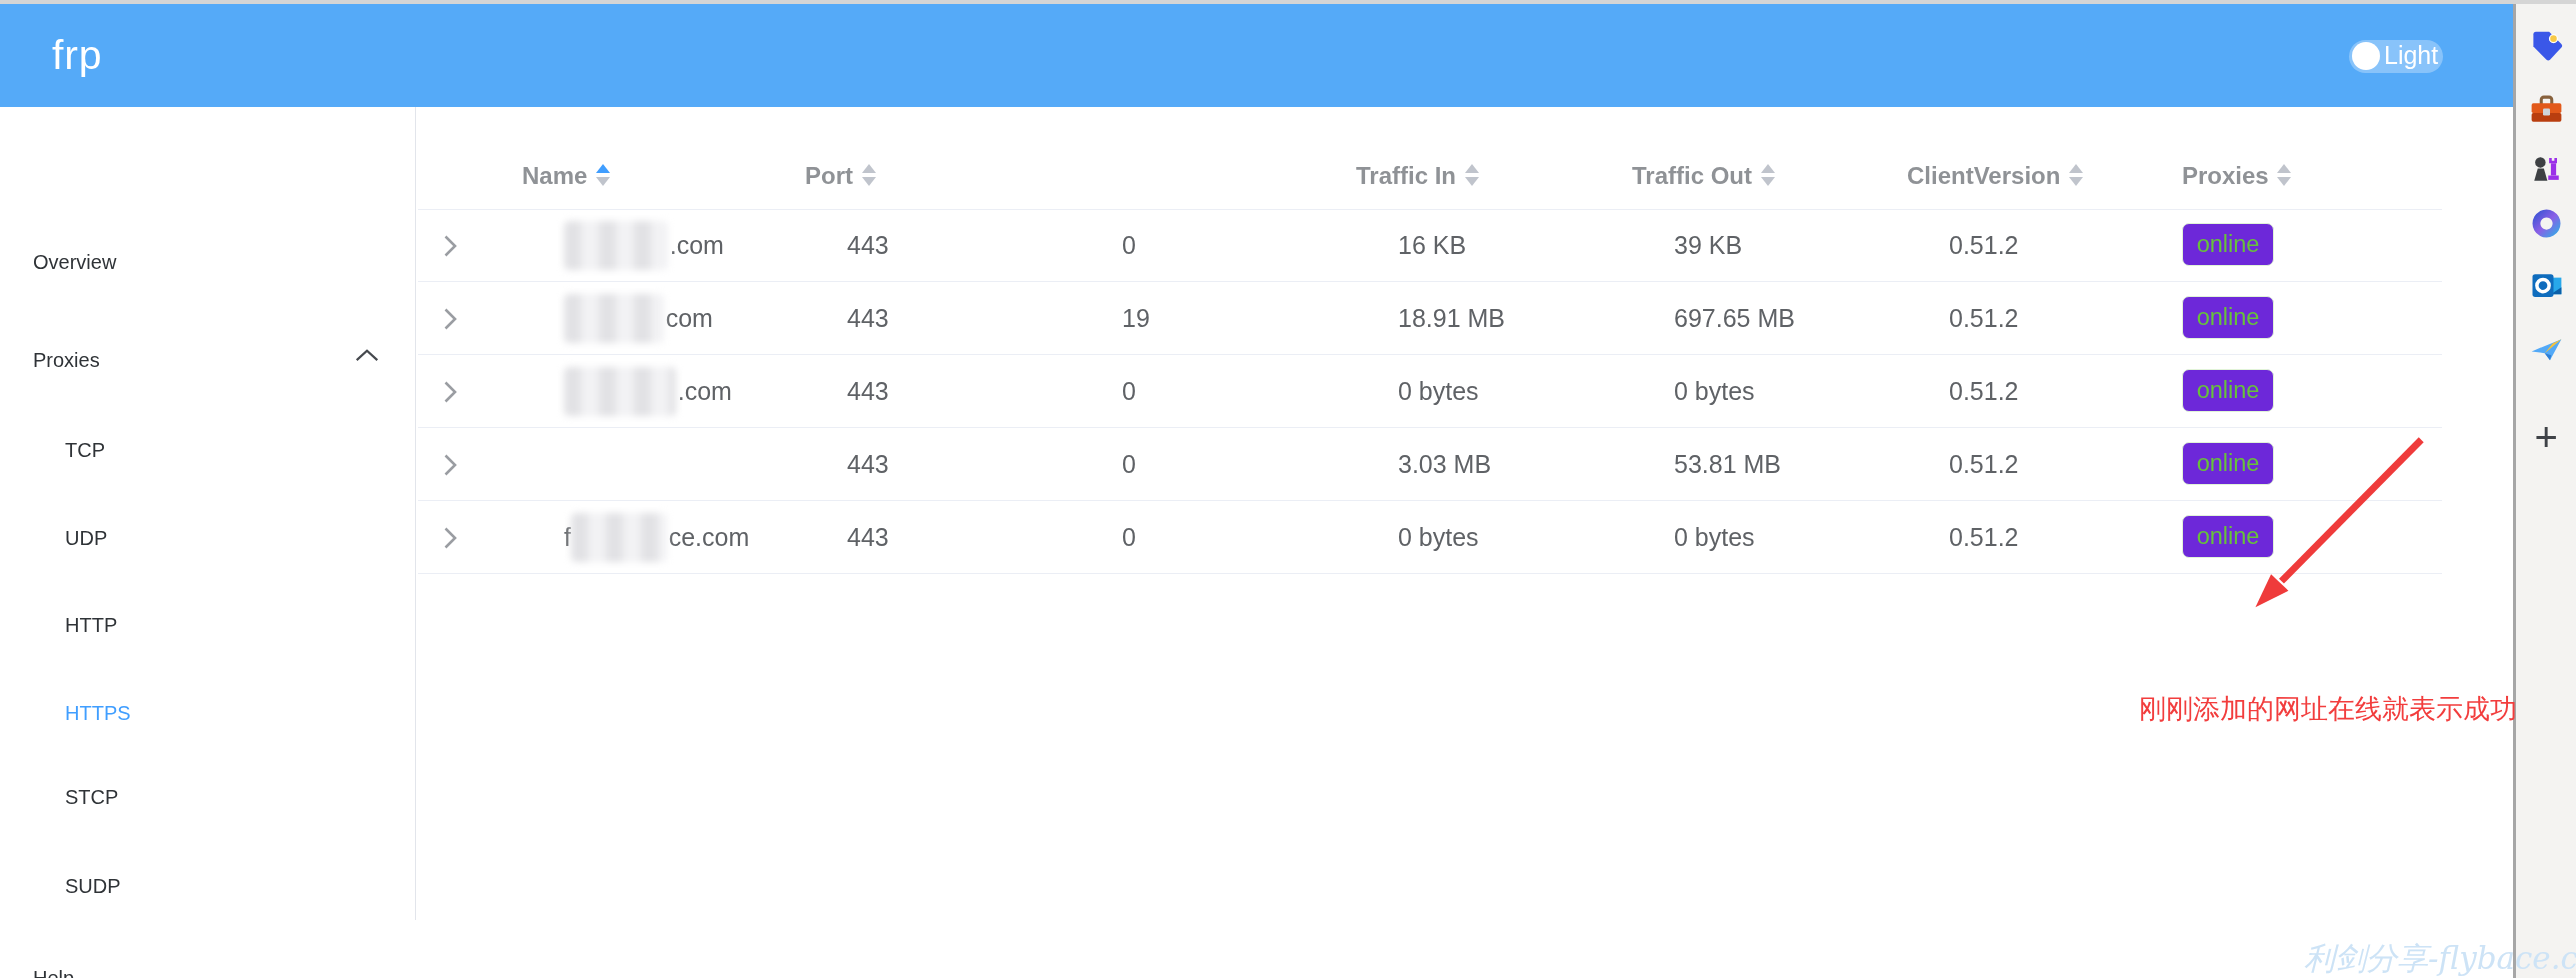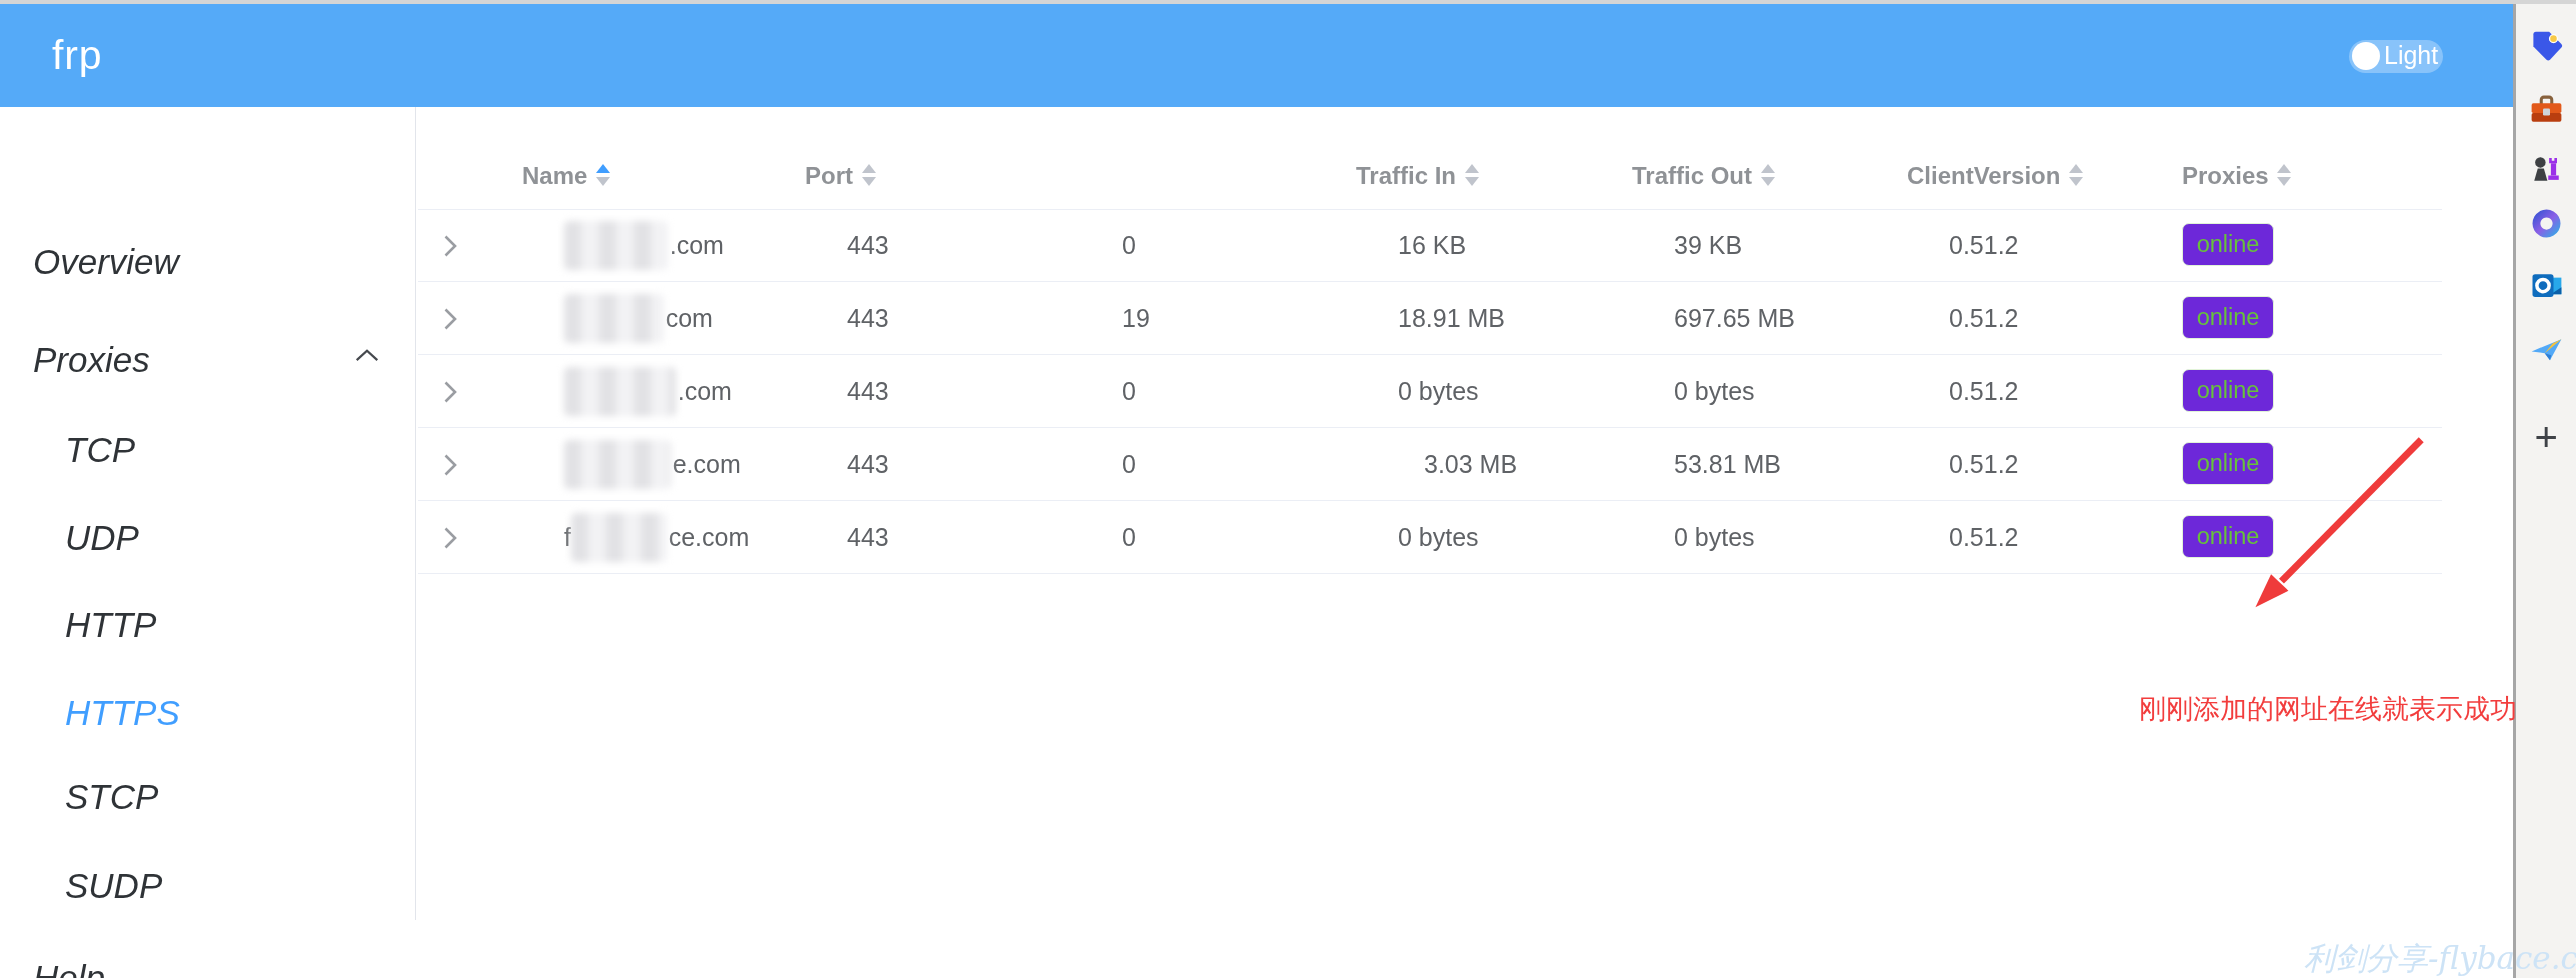--- a/index.html
+++ b/index.html
@@ -19,21 +19,21 @@
   .toggle-knob{position:absolute;left:2.6px;top:2.6px;width:28px;height:28px;border-radius:50%;background:#ffffff;}
   .toggle-label{position:absolute;left:35px;top:0;height:33px;line-height:31px;color:#ffffff;font-size:25px;}
 
   
   .fav-strip{position:absolute;left:2513px;top:0;width:63px;height:979px;background:#f4f3f1;border-left:3.5px solid #a6a6a6;box-sizing:border-box;z-index:10;}
   .fav-icon{position:absolute;left:11.3px;width:38px;height:38px;display:flex;align-items:center;justify-content:center;cursor:pointer;}
   .plus-glyph{font-size:40px;font-weight:200;color:#3f4247;line-height:38px;}
 
   
   .sidebar{position:absolute;left:0;top:106px;width:415px;height:814px;background:#ffffff;border-right:0.9px solid #e2e5eb;z-index:4;}
-  .side-item{position:absolute;height:38px;line-height:38px;font-size:35px;color:#2f3337;cursor:pointer;white-space:nowrap;font-style:italic;}
+  .side-item{position:absolute;height:38px;line-height:38px;font-size:20px;color:#2f3337;cursor:pointer;white-space:nowrap;}
   .side-item.sub{left:65px;}
   .side-item.root{left:33px;}
   .side-item.active{color:#409eff;}
   .chev-up{position:absolute;left:355px;top:13px;}
 
   
   .table{position:absolute;left:418px;top:106px;width:2024px;height:487px;background:#fff;z-index:3;}
   .thead{position:absolute;left:0;top:37px;width:2024px;height:66px;border-bottom:0.9px solid #ebeef5;}
   .th{position:absolute;top:0;height:66px;line-height:66px;font-size:24px;font-weight:700;color:#8f9296;cursor:pointer;white-space:nowrap;}
   .sort{display:inline-block;vertical-align:middle;margin-left:8.7px;margin-top:-5.2px;}
@@ -140,27 +140,23 @@
         <div class="td" style="left: 662px;">0</div>
         <div class="td" style="left: 938px;">0 bytes</div>
         <div class="td" style="left: 1214px;">0 bytes</div>
         <div class="td" style="left: 1489px;">0.51.2</div>
         <div class="badge">online</div>
       </div>
       <div class="tr" style="top: 322px;">
         <svg width="17.4" height="26" class="expand-chev" viewBox="0 0 20 30">
           <polyline points="4,4 15,15 4,26" fill="none" stroke="#9a9da2" stroke-width="3"></polyline>
         </svg>
-        <div class="td name-cell" style="left: 104px;">
-          <span class="censor" style="width: 107px;"></span>
-          <span>e.com</span>
-        </div>
-        <div class="td" style="left: 387px;">443</div>
-        <div class="td" style="left: 662px;">0</div>
-        <div class="td" style="left: 964px;">3.03 MB</div>
+        <div class="td" style="left: 387px;">443</div>
+        <div class="td" style="left: 662px;">0</div>
+        <div class="td" style="left: 938px;">3.03 MB</div>
         <div class="td" style="left: 1214px;">53.81 MB</div>
         <div class="td" style="left: 1489px;">0.51.2</div>
         <div class="badge">online</div>
       </div>
       <div class="tr" style="top: 395px;">
         <svg width="17.4" height="26" class="expand-chev" viewBox="0 0 20 30">
           <polyline points="4,4 15,15 4,26" fill="none" stroke="#9a9da2" stroke-width="3"></polyline>
         </svg>
         <div class="td name-cell" style="left: 104px;">
           <span>f</span>

